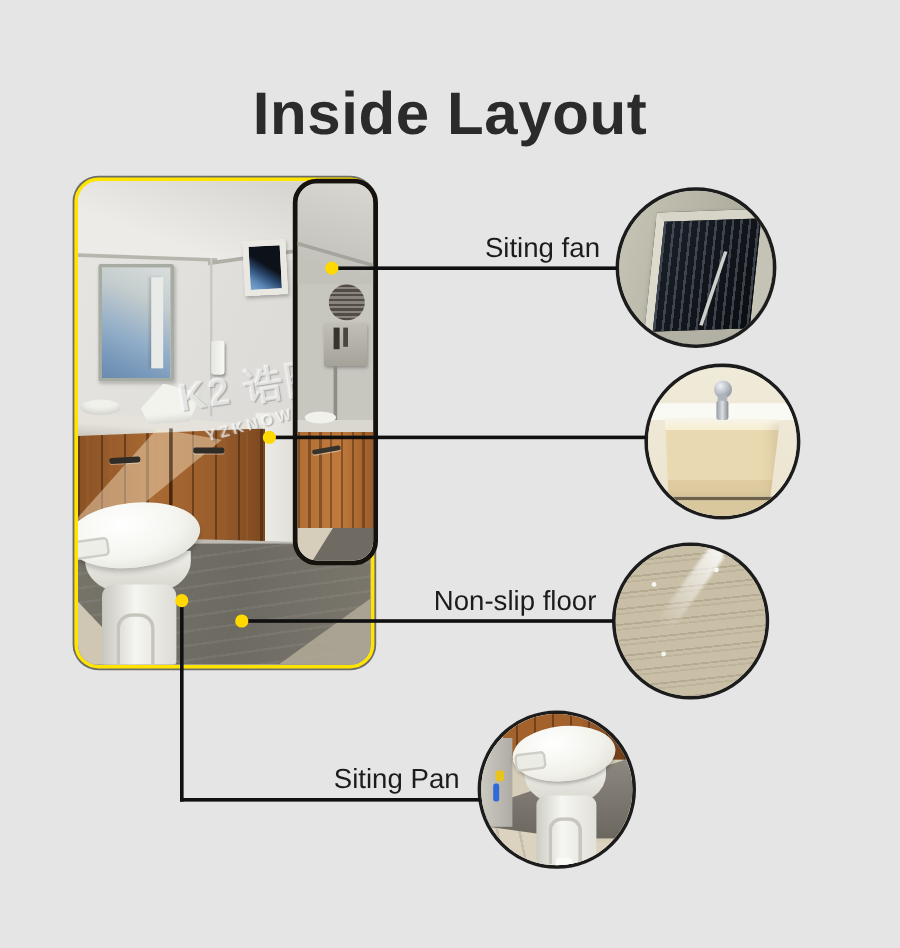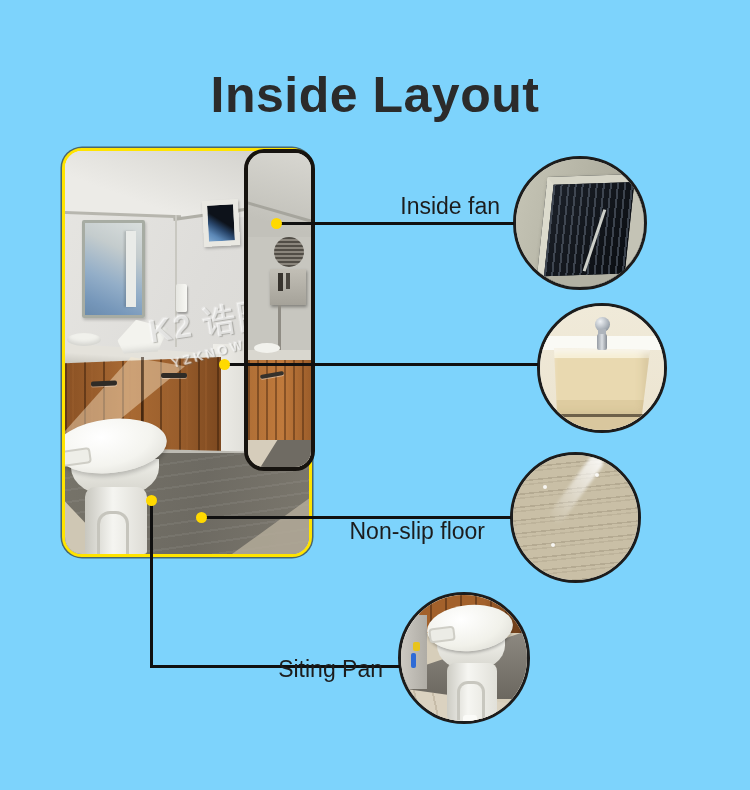--- a/index.html
+++ b/index.html
@@ -1,16 +1,16 @@
 <!DOCTYPE html>
 <html><head>
 <meta charset="utf-8">
 <style>
   html,body{margin:0;padding:0;background:#ffffff;}
-  #stage{position:relative;width:750px;height:790px;background:#7dd3fc;overflow:hidden;
+  #stage{position:relative;width:750px;height:790px;background:#e5e5e5;overflow:hidden;
          font-family:"Liberation Sans","DejaVu Sans",sans-serif;}
 
   
   .title{position:absolute;left:0;top:32px;width:750px;text-align:center;
          font-size:50px;font-weight:600;color:#2b2b2b;letter-spacing:.5px;}
 
   
   .main-photo{position:absolute;left:62px;top:148px;width:244px;height:403px;
               border:3px solid #ffe400;border-radius:20px;overflow:hidden;
               background:#deddda;box-shadow:0 0 0 1.5px rgba(45,45,35,.65);z-index:1;}
@@ -136,22 +136,22 @@
   #line2{left:225px;top:363px;width:313px;height:3px;}
   #line3{left:201px;top:516px;width:310px;height:3px;}
   #line4v{left:150px;top:500px;width:3px;height:168px;}
   #line4h{left:150px;top:665px;width:250px;height:3px;}
   #dot1{left:271px;top:218px;}
   #dot2{left:219px;top:359px;}
   #dot3{left:196px;top:512px;}
   #dot4{left:146px;top:495px;}
   #label1{left:320px;top:193px;width:180px;}
   #label2{left:335px;top:334px;width:180px;}
-  #label3{left:305px;top:487px;width:180px;margin-top:31px;}
-  #label4{left:203px;top:656px;width:180px;}
+  #label3{left:317px;top:487px;width:180px;}
+  #label4{left:203px;top:636px;width:180px;}
 
   
   .ccircle{position:absolute;border-radius:50%;border:3px solid #1c1c1c;overflow:hidden;
            box-sizing:border-box;z-index:15;background:#cfcec5;}
   #circle1{left:513px;top:156px;width:134px;height:134px;}
   #circle2{left:537px;top:303px;width:130px;height:130px;}
   #circle3{left:510px;top:452px;width:131px;height:131px;}
   #circle4{left:398px;top:592px;width:132px;height:132px;}
 
   
@@ -295,21 +295,21 @@
   <div class="cline" id="line2"></div>
   <div class="cline" id="line3"></div>
   <div class="cline" id="line4v"></div>
   <div class="cline" id="line4h"></div>
 
   <div class="cdot" id="dot1"></div>
   <div class="cdot" id="dot2"></div>
   <div class="cdot" id="dot3"></div>
   <div class="cdot" id="dot4"></div>
 
-  <div class="clabel" id="label1">Inside fan</div>
+  <div class="clabel" id="label1">Siting fan</div>
   <div class="clabel" id="label3">Non-slip floor</div>
   <div class="clabel" id="label4">Siting Pan</div>
 
   <div class="ccircle" id="circle1">
     <div class="c1-bg"></div>
     <div class="c1-trim2"></div>
     <div class="c1-trim1"></div>
     <div class="c1-frame">
       <div class="c1-louvers"></div>
       <div class="c1-slat"></div>

